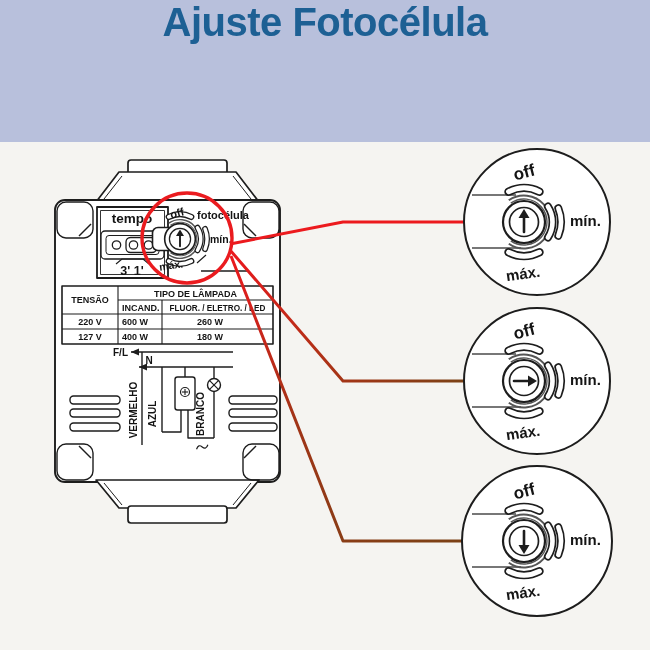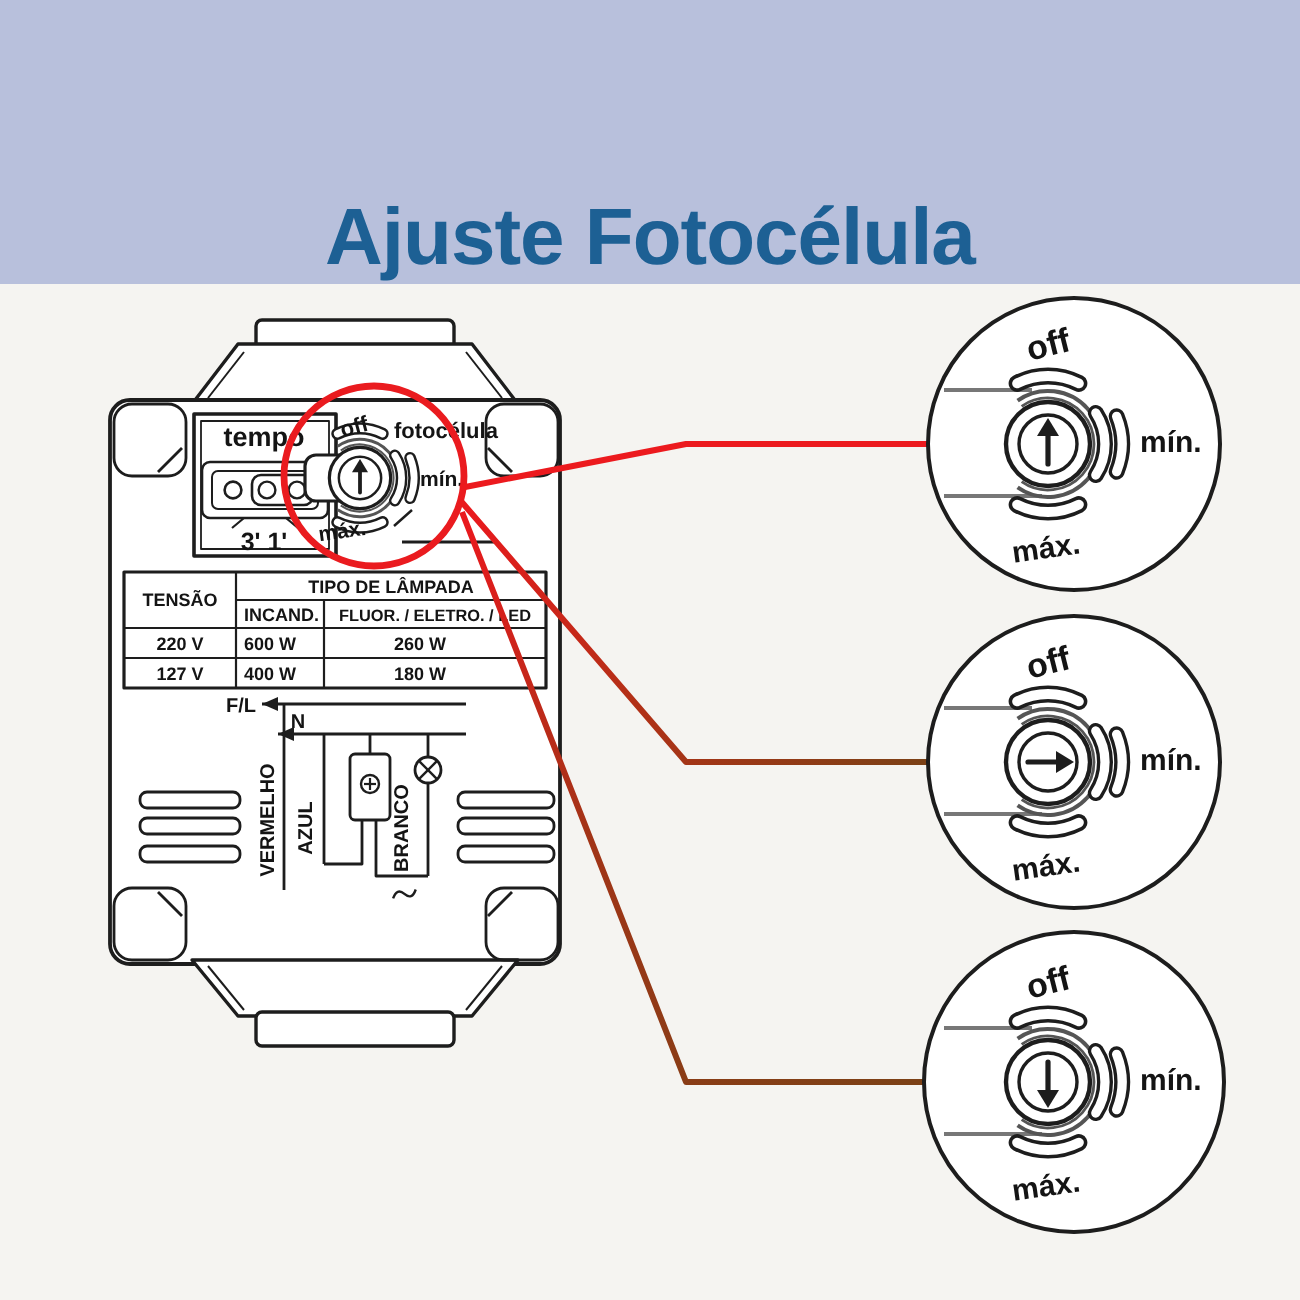--- a/index.html
+++ b/index.html
@@ -1,19 +1,19 @@
 <!DOCTYPE html>
 <html><head>
 <meta charset="utf-8">
 <style>
   html,body{margin:0;padding:0;}
   body{width:650px;height:650px;background:#f5f4f1;font-family:"Liberation Sans",sans-serif;}
   #stage{position:relative;width:650px;height:650px;overflow:hidden;background:#f5f4f1;}
   #header{position:absolute;left:0;top:0;width:650px;height:142px;background:#b8c0dc;
-          display:flex;align-items:flex-end;justify-content:center;}
+          display:flex;align-items:flex-start;justify-content:center;}
   #header h1{margin:0;font-size:40px;font-weight:bold;color:#1d6094;letter-spacing:-0.5px;}
   #diagram{position:absolute;left:0;top:0;width:650px;height:650px;}
   svg text{font-family:"Liberation Sans",sans-serif;font-weight:bold;fill:#141414;}
 </style>
 </head>
 <body>
 
 <div id="stage">
   <div id="header">
     <h1>Ajuste Fotocélula</h1>

